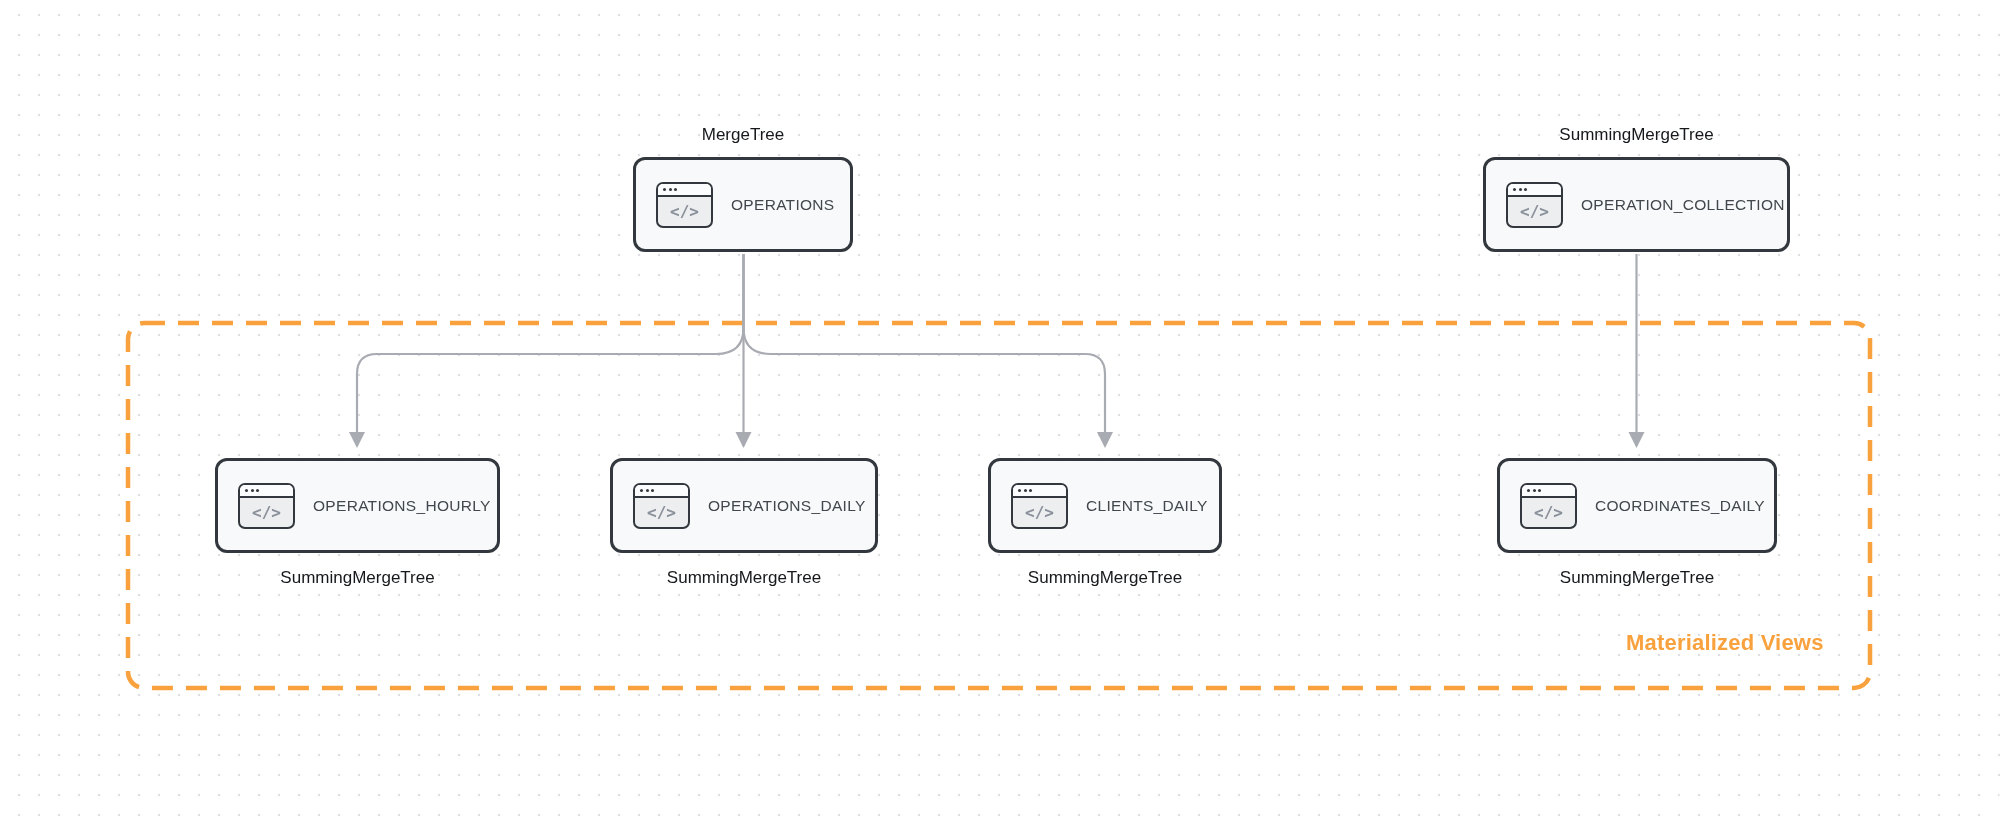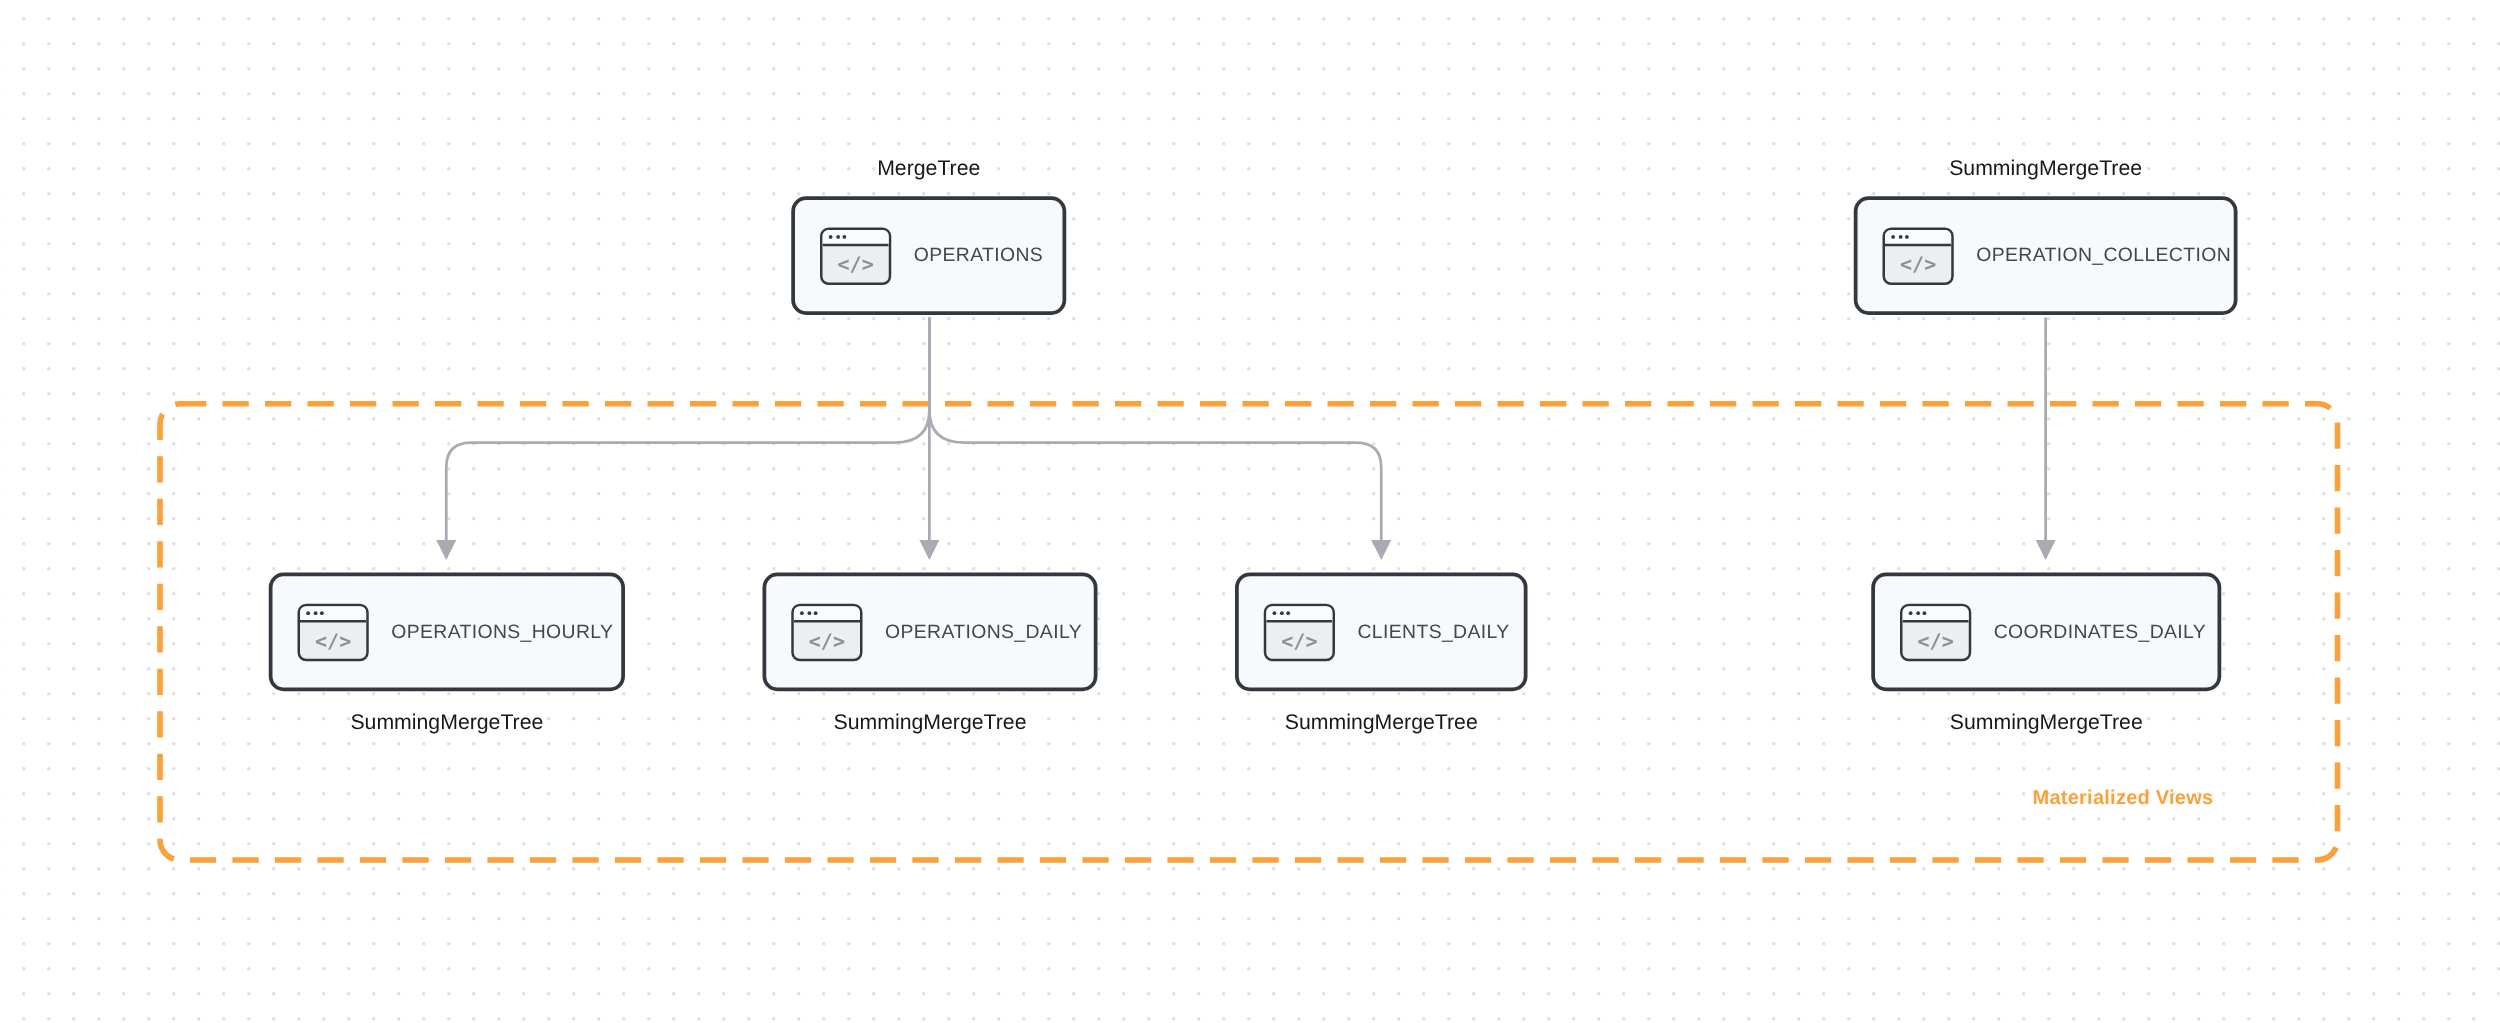--- a/index.html
+++ b/index.html
@@ -85,21 +85,21 @@
     font-weight: bold;
     font-size: 16px;
     letter-spacing: 0px;
     color: #8a9099;
   }
 
   
   .group-label {
     position: absolute;
     left: 1626px; top: 630px;
-    font-size: 16px;
+    font-size: 22px;
     font-weight: 600;
     letter-spacing: 0.2px;
     color: #f8a13d;
     white-space: nowrap;
     text-align: right;
   }
 </style>
 </head>
 <body>
 

